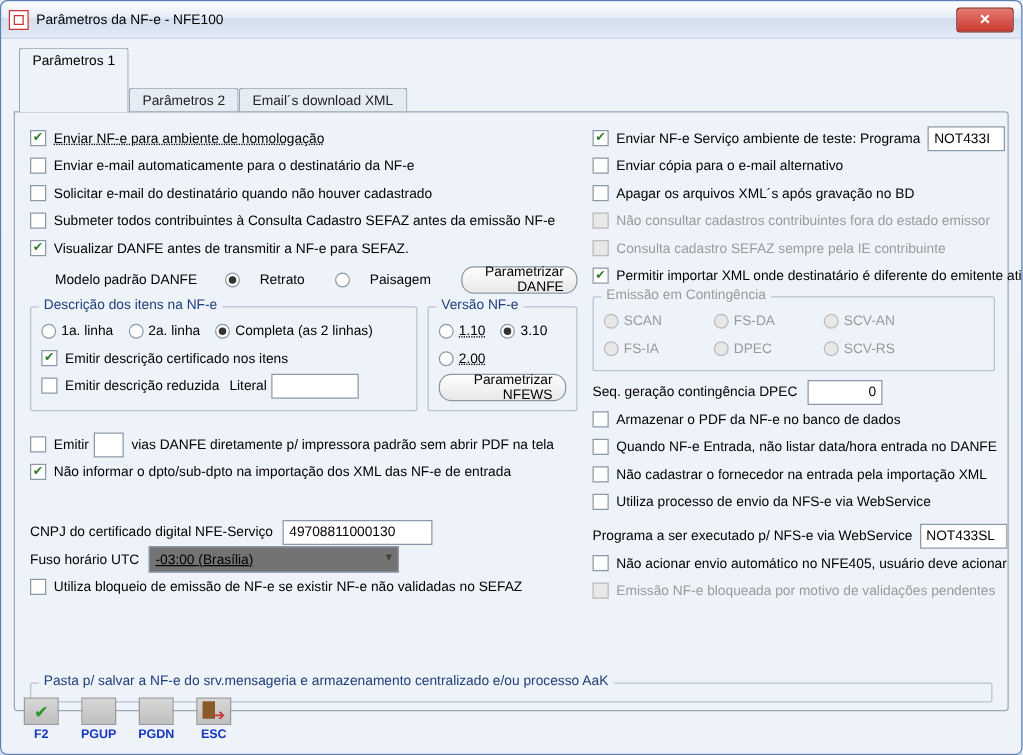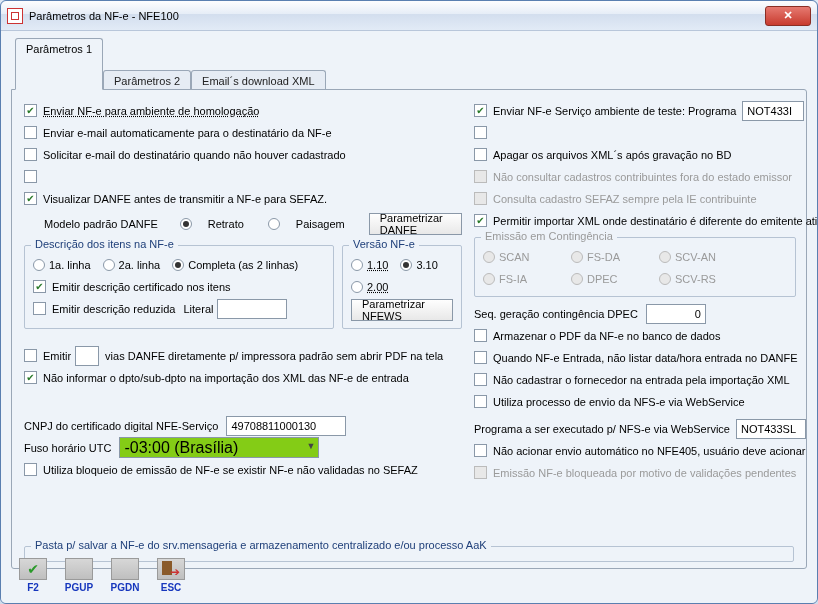--- a/index.html
+++ b/index.html
@@ -117,24 +117,25 @@
   }
   .radio.checked::before { content:""; width:6px; height:6px; background:#333; border-radius:50%; }
   .radio.disabled { background:#e8e8e8; border-color:#bbb; }
   .radio-lbl { margin-right:12px; }
 
   
   .winbtn {
     height:22px;
     background:linear-gradient(#fefefe,#e8e8e8);
     border:1px solid #8a98a8;
-    border-radius:0;
+    border-radius:10px;
     padding:0 10px;
     display:inline-flex; align-items:center; justify-content:center;
     font-size:11px;
+    text-align:right;
   }
 
   
   .group {
     border:1px solid #b6c3d3;
     border-radius:2px;
     padding:8px 8px 6px;
     margin-top:4px;
     position:relative;
   }
@@ -149,25 +150,25 @@
   .txt {
     height:20px;
     border:1px solid #8a98a8;
     background:#fff;
     padding:0 4px;
     font-size:11px;
   }
   .select {
     height:21px;
     border:1px solid #8a98a8;
-    background:#84cc16;
+    background:#737373;
     padding:0 18px 0 4px;
-    font-size:16px;
+    font-size:11px;
     position:relative;
-    display:inline-flex; align-items:center;
+    display:inline-flex; align-items:center;text-decoration:underline;
   }
   .select::after {
     content:"▼";
     position:absolute; right:3px; top:3px;
     font-size:9px; color:#444;
   }
 
   
   .footer {
     position:absolute;
@@ -215,20 +216,21 @@
         <div class="row">
           <div class="chk"></div>
           <span class="lbl">Enviar e-mail automaticamente para o destinatário da NF-e</span>
         </div>
         <div class="row">
           <div class="chk"></div>
           <span class="lbl">Solicitar e-mail do destinatário quando não houver cadastrado</span>
         </div>
         <div class="row">
           <div class="chk"></div>
+          <span class="lbl">Submeter todos contribuintes à Consulta Cadastro SEFAZ antes da emissão NF-e</span>
         </div>
         <div class="row">
           <div class="chk checked"></div>
           <span class="lbl">Visualizar DANFE antes de transmitir a NF-e para SEFAZ.</span>
         </div>
         <div class="row indent" style="margin-top:4px;">
           <span class="lbl" style="margin-right:10px;">Modelo padrão DANFE</span>
           <div class="radio checked"></div>
           <span class="radio-lbl">Retrato</span>
           <div class="radio"></div>
@@ -307,20 +309,21 @@
       </div>
 
       <div class="rightcol">
         <div class="row">
           <div class="chk checked"></div>
           <span class="lbl" style="margin-right:6px;">Enviar NF-e Serviço ambiente de teste: Programa</span>
           <input class="txt" style="width: 62px;" value="NOT433I">
         </div>
         <div class="row">
           <div class="chk"></div>
+          <span class="lbl">Enviar cópia para o e-mail alternativo</span>
         </div>
         <div class="row">
           <div class="chk"></div>
           <span class="lbl">Apagar os arquivos XML´s após gravação no BD</span>
         </div>
         <div class="row">
           <div class="chk disabled"></div>
           <span class="lbl disabled">Não consultar cadastros contribuintes fora do estado emissor</span>
         </div>
         <div class="row">

